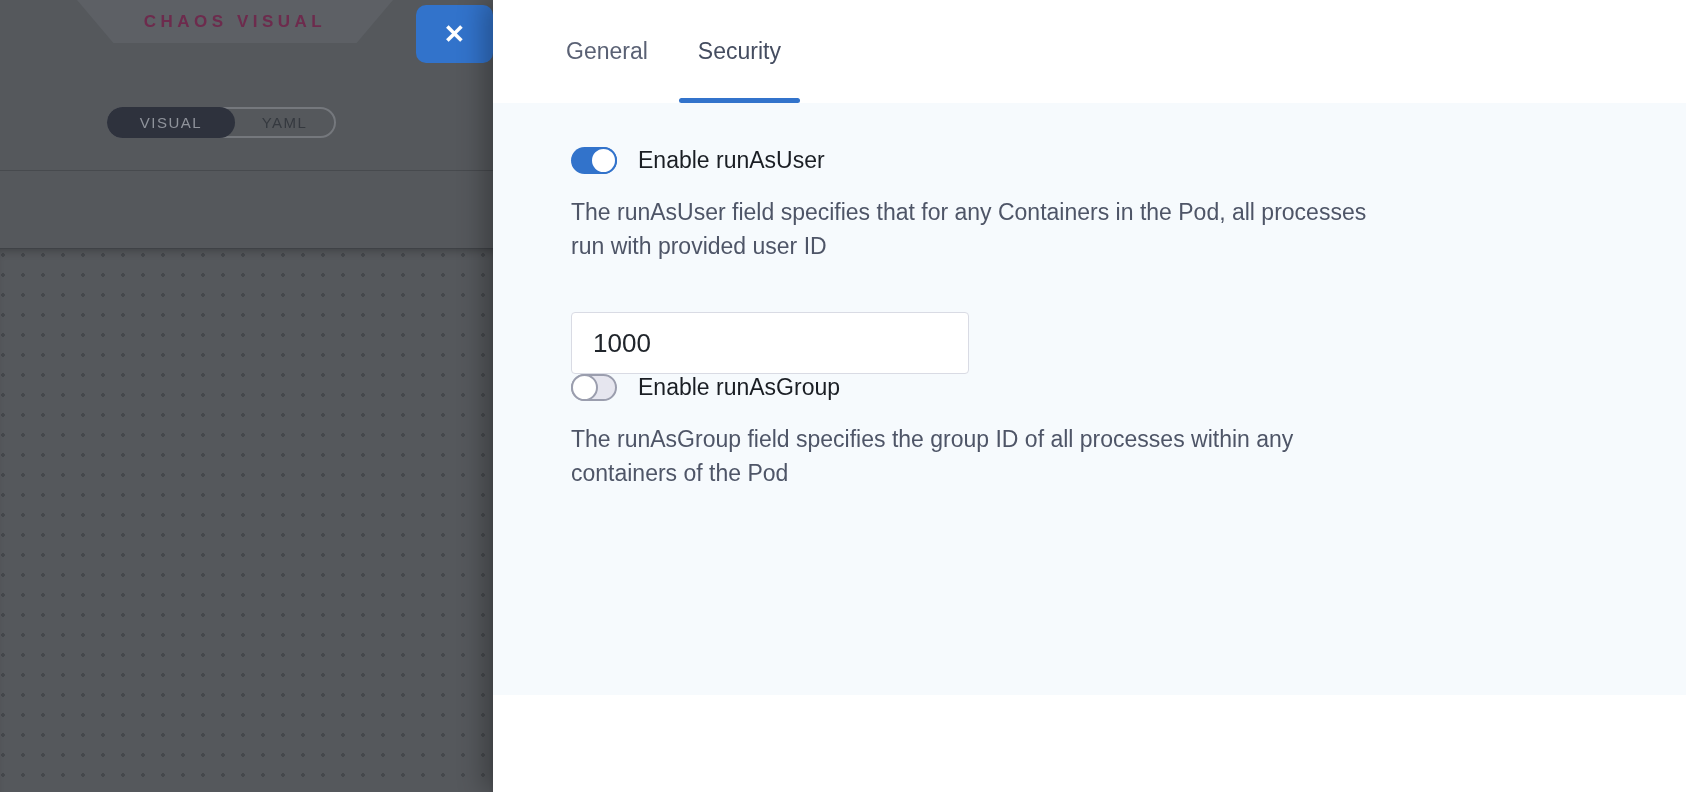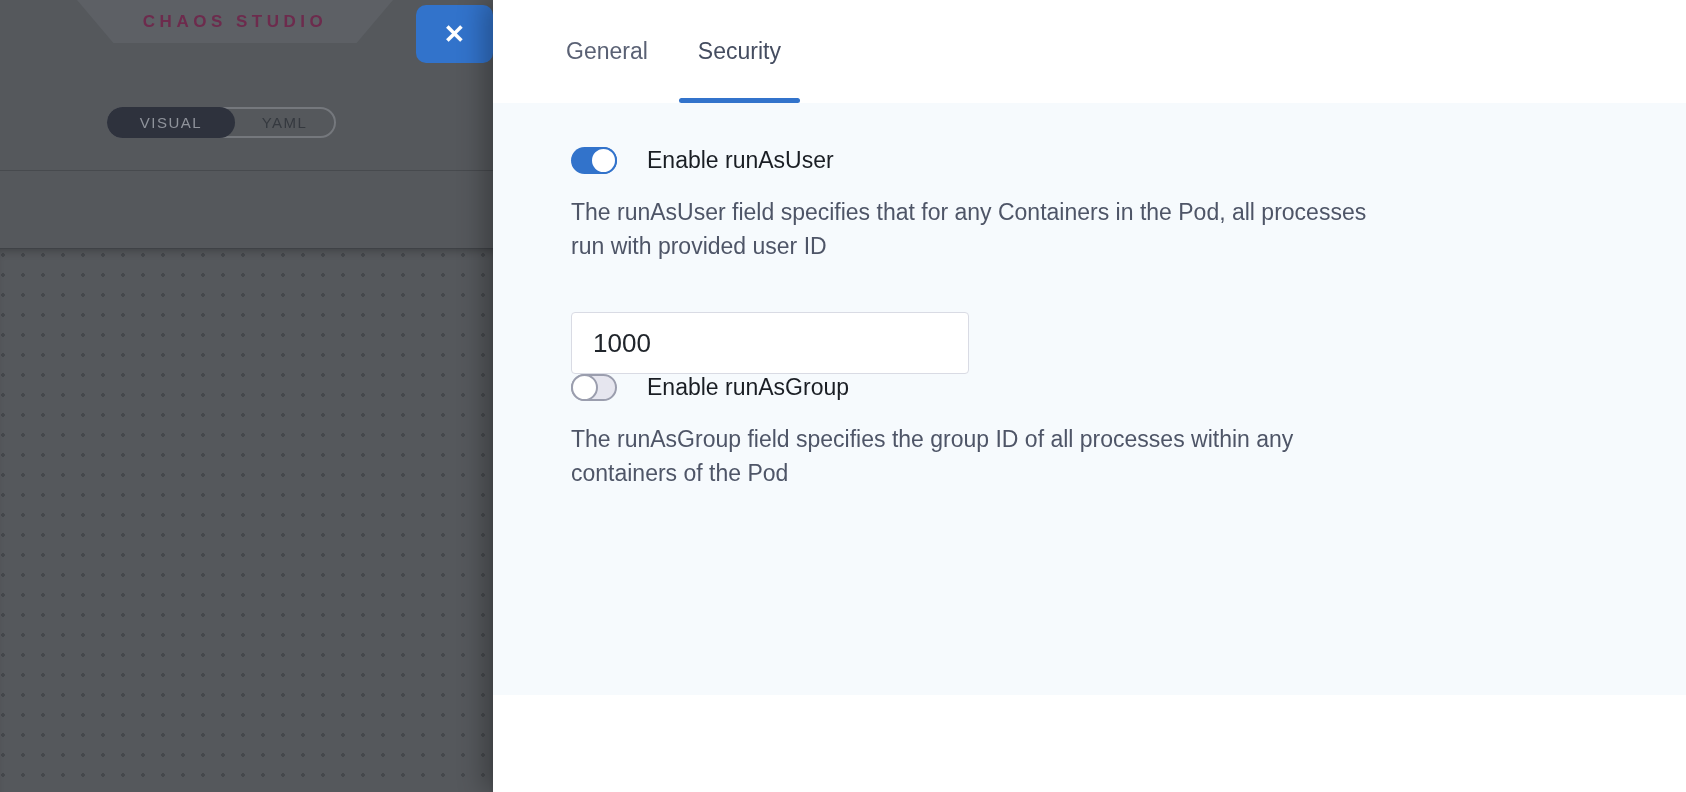--- a/index.html
+++ b/index.html
@@ -74,21 +74,21 @@
   }
   .tab.active{color:var(--tab-active,#454d60);}
   .tab.active .tab-underline{
     position:absolute;left:0;right:0;bottom:0;height:5px;border-radius:3px;
     background:var(--accent,#3273cb);
   }
   .content{
     height:592px;box-sizing:border-box;background:var(--content-bg,#f6fafd);
     padding:44px 80px 0 78px;
   }
-  .toggle-row{display:flex;align-items:flex-start;gap:30px;height:27px;}
+  .toggle-row{display:flex;align-items:flex-start;gap:21px;height:27px;}
   .switch{
     position:relative;width:46px;height:27px;border-radius:14px;box-sizing:border-box;cursor:pointer;
   }
   .switch.on{background:var(--accent,#3273cb);}
   .switch.on .knob{
     position:absolute;right:0px;top:0px;width:27px;height:27px;border-radius:50%;
     background:#ffffff;border:2.5px solid var(--accent,#3273cb);box-sizing:border-box;
   }
   .switch.off{
     background:var(--switch-off-track,#e6e6ef);border:2px solid var(--switch-off-border,#9b9eae);
@@ -108,21 +108,21 @@
     font-family:"Liberation Sans","DejaVu Sans",sans-serif;
     font-size:26px;color:var(--input-text,#20252b);padding:0 12px 0 21px;outline:none;
   }
   .gap-row2{}
 </style>
 </head>
 <body>
 
 <div class="backdrop">
   <div class="ribbon">
-    <span>CHAOS STUDIO</span>
+    <span>CHAOS VISUAL</span>
   </div>
   <div class="seg">
     <div class="opt visual">VISUAL</div>
     <div class="opt yaml">YAML</div>
   </div>
   <div class="hline l1"></div>
   <div class="hline l2"></div>
   <div class="canvas"></div>
 </div>
 

